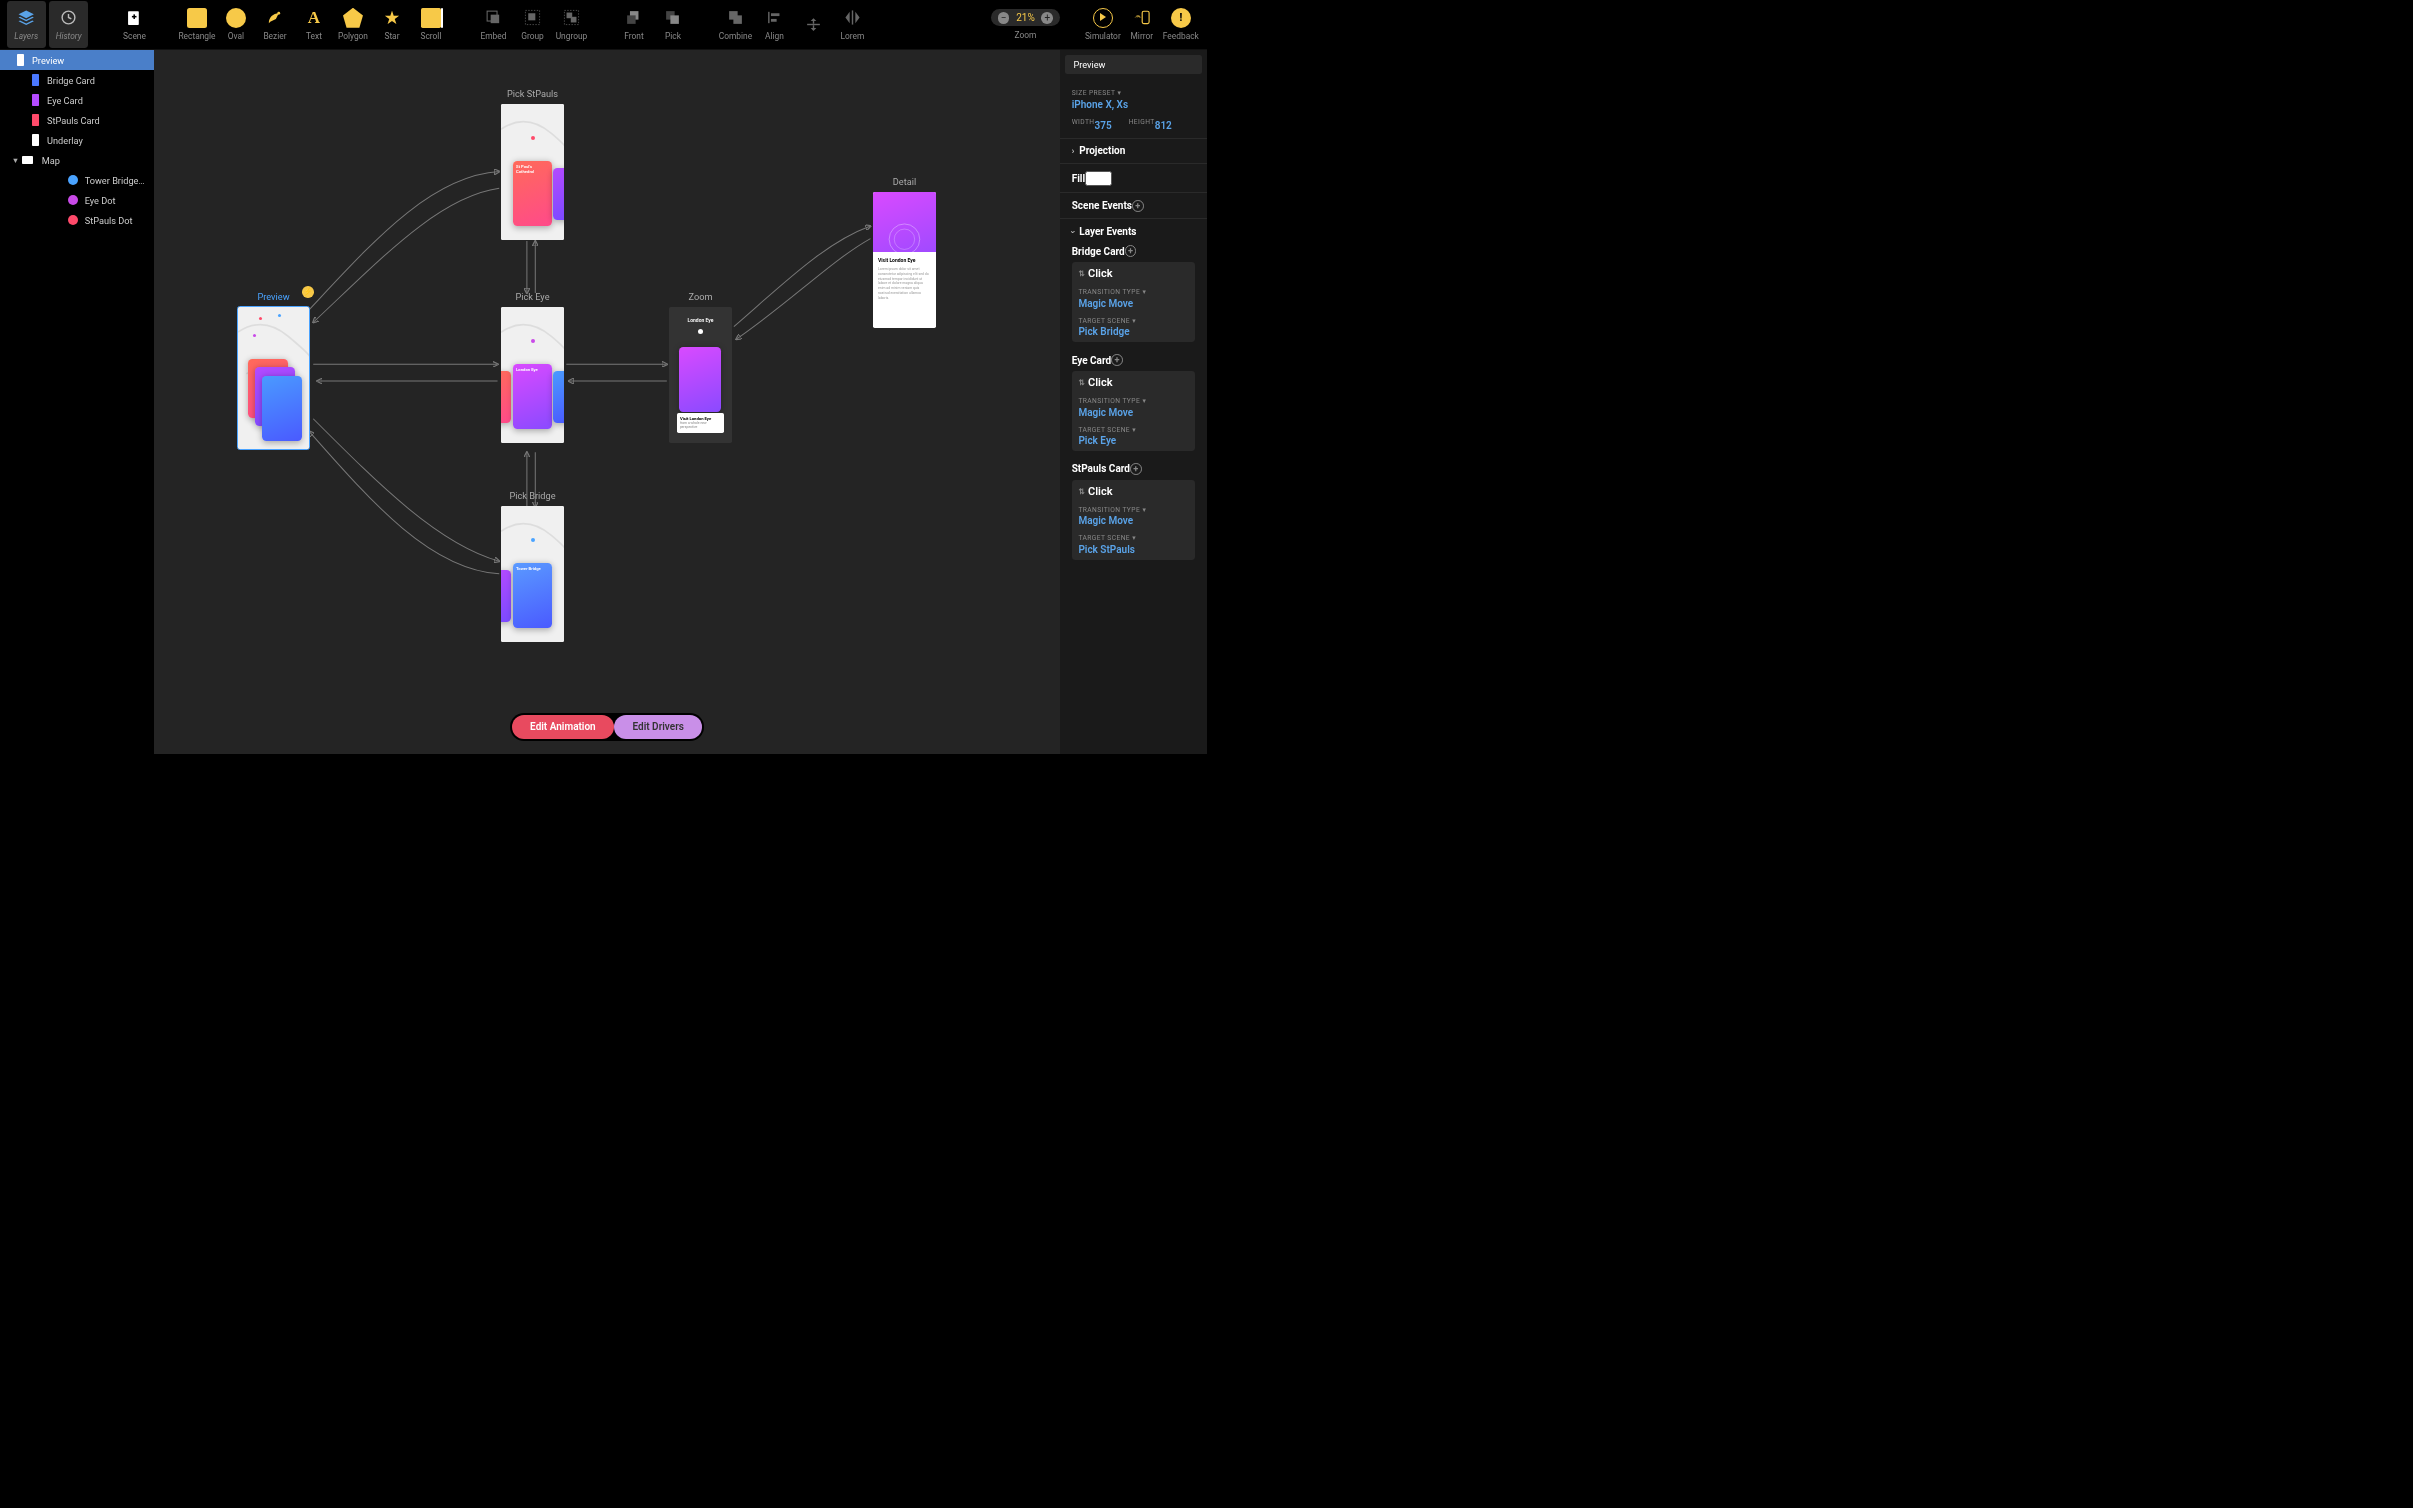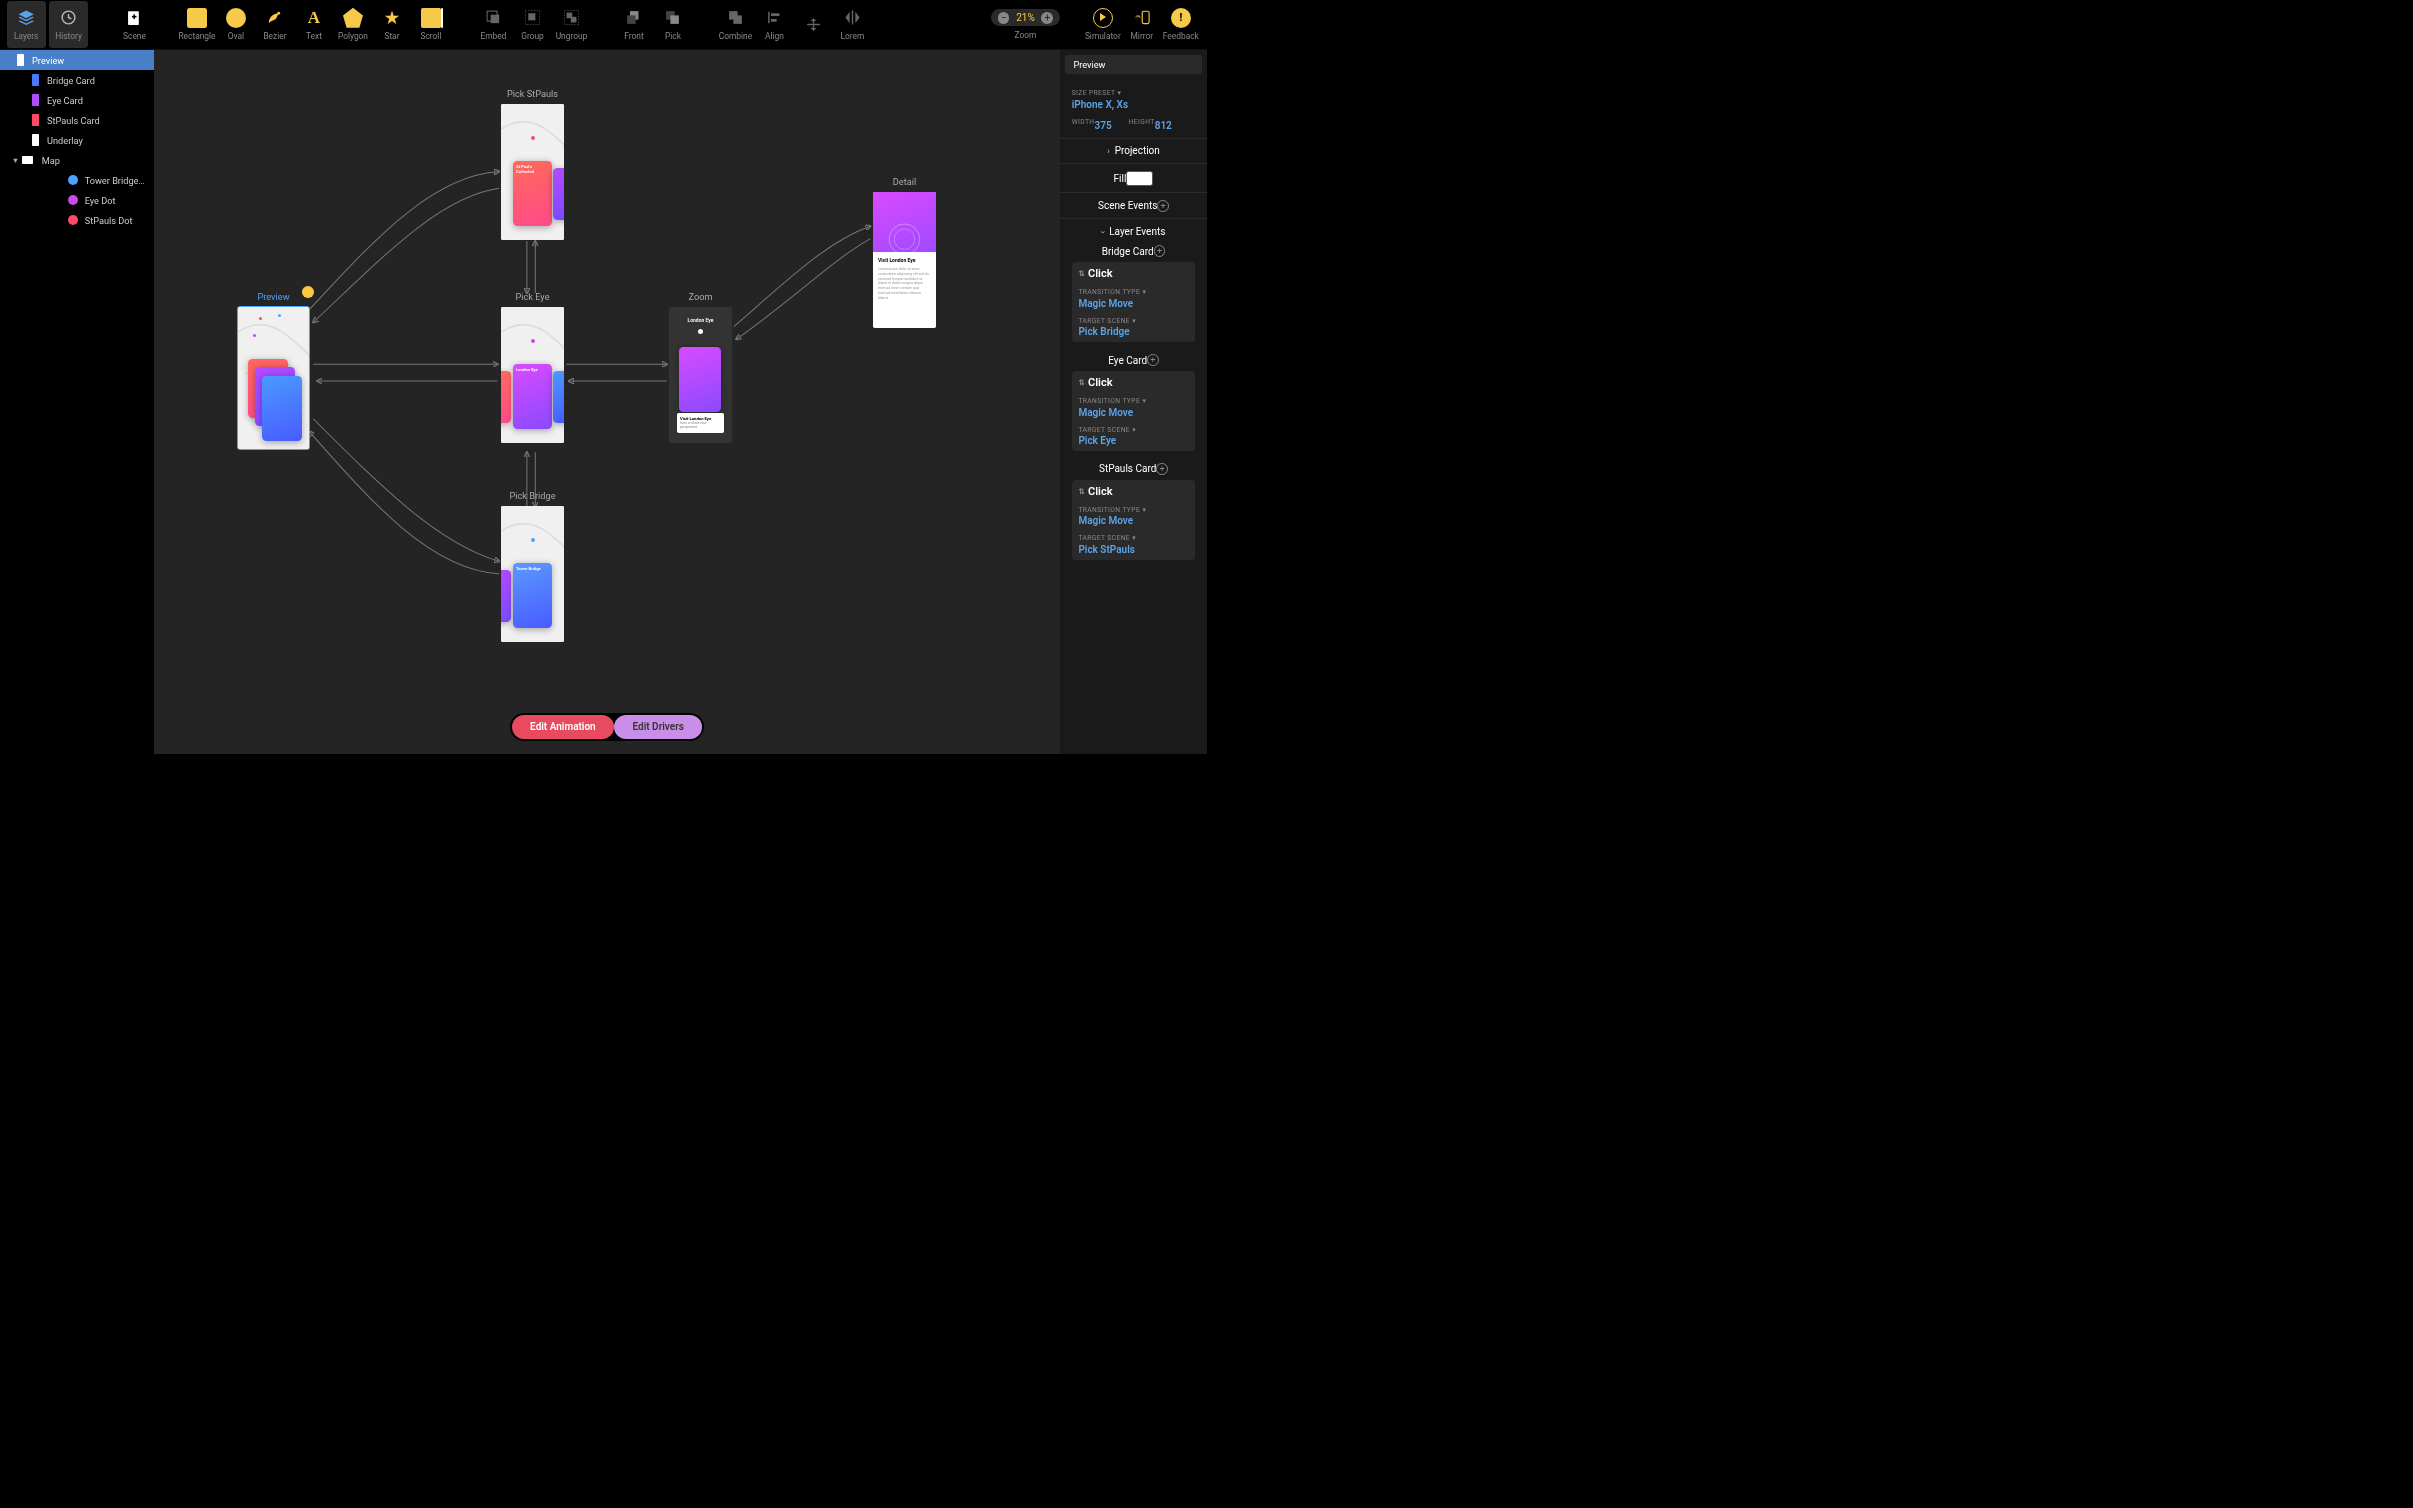--- a/index.html
+++ b/index.html
@@ -5,21 +5,21 @@
 * { margin:0; padding:0; box-sizing:border-box; font-family:-apple-system,BlinkMacSystemFont,"Segoe UI",Roboto,sans-serif; }
 body { background:#000; color:#ddd; width:1207px; height:754px; overflow:hidden; font-size:10px; }
 
 
 .toolbar { height:50px; background:#000; display:flex; align-items:center; padding:0 6.7px; border-bottom:0.8px solid #111; }
 .tb-group { display:flex; gap:0; }
 .tb-btn { display:flex; flex-direction:column; align-items:center; justify-content:center; min-width:39px; height:47px; cursor:pointer; }
 .tb-btn .ico { width:20px; height:20px; display:flex; align-items:center; justify-content:center; }
 .tb-btn .lbl { font-size:8.4px; color:#888; margin-top:3.4px; }
 .tb-sep { width:23.5px; }
-.bg-btn { background:#2a2a2a; border-radius:3.4px; padding:1.7px 3.4px; margin-right:3.4px; }
+.bg-btn { background:#2a2a2a; border-radius:3.4px; padding:1.7px 3.4px; margin-right:3.4px;font-style:italic; }
 
 
 .i-layers svg, .i-clock svg { fill:#bbb; }
 .shape-rect { width:17px; height:17px; background:#f7c948; border-radius:2.5px; }
 .shape-oval { width:17px; height:17px; background:#f7c948; border-radius:50%; }
 .shape-bezier { width:17px; height:17px; color:#f7c948; }
 .shape-text { color:#f7c948; font-size:17px; font-weight:700; font-family:serif; }
 .shape-poly { width:17px; height:17px; background:#f7c948; clip-path:polygon(50% 0,100% 38%,82% 100%,18% 100%,0 38%); }
 .shape-star { color:#f7c948; font-size:18.4px; }
 .shape-scroll { width:13.4px; height:17px; background:#f7c948; border-radius:1.7px; position:relative; }
@@ -66,21 +66,21 @@
 .connector path { fill:none; stroke:#777; stroke-width:1.2; }
 
 
 .inspector { width:147px; background:#1a1a1a; overflow-y:auto; font-size:9.2px; }
 .ins-hdr { background:#2a2a2a; padding:4.2px 8.4px; color:#fff; font-size:9.2px; margin:5px; border-radius:2.5px; }
 .ins-sec { padding:6.7px 11.7px; border-bottom:0.8px solid #2a2a2a; }
 .ins-lbl { font-size:6.7px; color:#888; letter-spacing:0.4px; text-transform:uppercase; }
 .ins-val { color:#5aa3e8; font-size:10px; font-weight:600; margin-top:1.7px; }
 .ins-row2 { display:flex; gap:17px; }
 .ins-col { display:flex; }
-.ins-title { color:#fff; font-size:10px; font-weight:400; display:flex; align-items:center; justify-content:center; }
+.ins-title { color:#fff; font-size:10px; font-weight:700; display:flex; align-items:center; justify-content:flex-start; }
 .chev { color:#ccc; font-size:8.4px; margin-right:5px; }
 .fill-chip { width:27px; height:15px; background:#fff; border-radius:2.5px; border:0.8px solid #555; }
 .plus-btn { width:11.7px; height:11.7px; border:0.8px solid #888; border-radius:50%; color:#888; font-size:9.2px; line-height:10px; text-align:center; }
 .event-card { background:#2a2a2a; border-radius:3.4px; margin-top:5px; padding:5px 6.7px; }
 .event-trigger { color:#fff; font-size:11px; font-weight:600; display:flex; align-items:center; gap:3.4px; }
 .event-trigger::before { content:"⇅"; font-size:7.5px; color:#888; }
 
 
 .bottom-bar { position:absolute; bottom:13.4px; left:50%; transform:translateX(-50%); display:flex; background:#000; border-radius:17px; padding:1.7px; }
 .pill { padding:6.7px 18.4px; border-radius:15px; font-size:10px; font-weight:600; cursor:pointer; }

